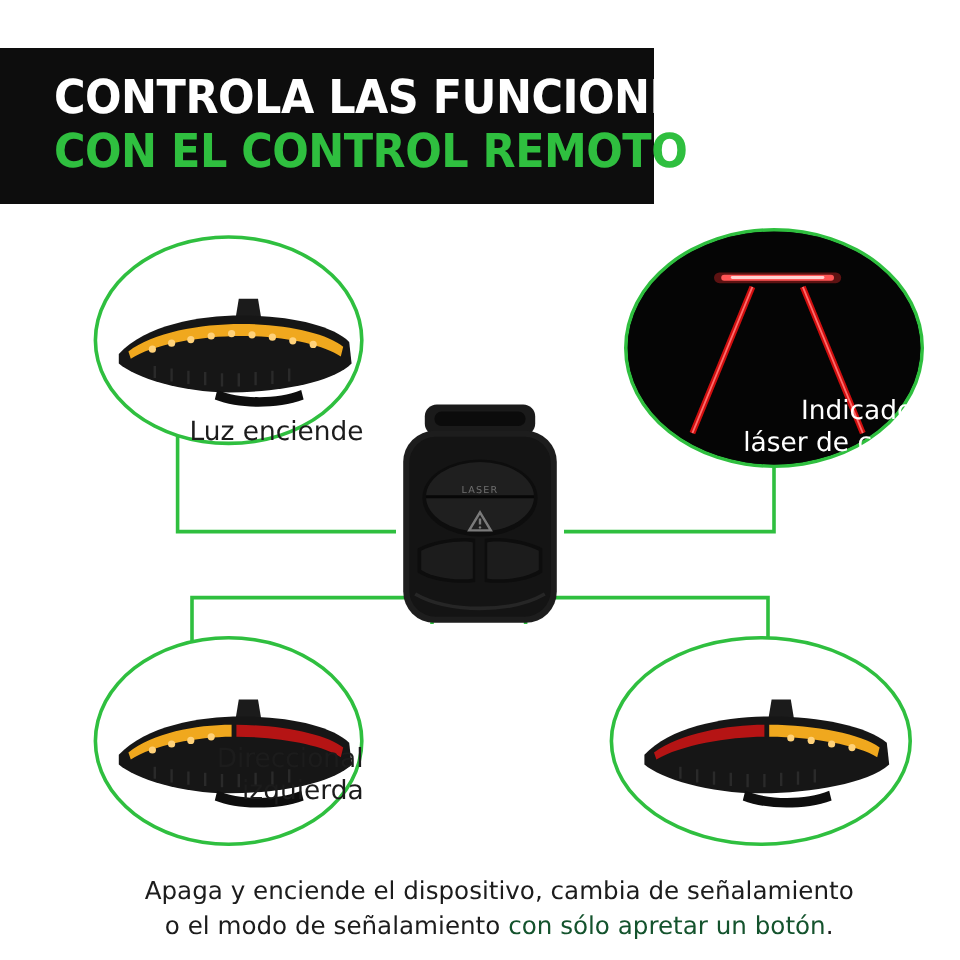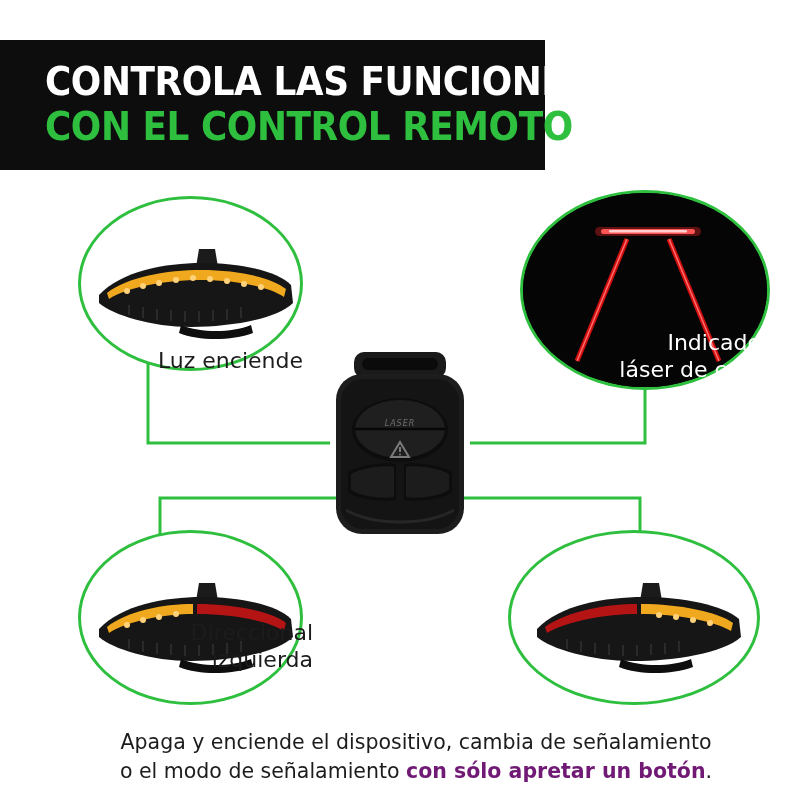--- a/index.html
+++ b/index.html
@@ -71,21 +71,21 @@
   
   .footer{
     position:absolute;left:16px;top:700px;width:800px;
     text-align:center;
     color:#1c1c1c;
     font-family:"DejaVu Sans", sans-serif;
     font-size:20.5px;
     line-height:1.42;
     margin-top:28px;
   }
-  .footer .strong{color:#701a75;font-weight:bold;}
+  .footer .strong{color:#14532d;font-weight:normal;}
 
   
   .lamp{position:absolute;}
 </style>
 </head>
 <body>
 
 <div class="page">
 
   <div class="header">
@@ -183,21 +183,21 @@
         <line x1="90" y1="111" x2="90" y2="122"></line>
         <line x1="104" y1="112" x2="104" y2="123"></line>
         <line x1="118" y1="112" x2="118" y2="123"></line>
         <line x1="132" y1="111" x2="132" y2="122"></line>
         <line x1="146" y1="110" x2="146" y2="121"></line>
         <line x1="160" y1="108" x2="160" y2="119"></line>
       </g>
       <path d="M100 126 C 120 134, 150 134, 170 126 L 172 134 C 150 142, 118 142, 98 134 Z" fill="#0e0e0e"></path>
     </svg>
   </div>
-  <div class="caption" style="left:88px;top:620px;width:225px;">Direccional
+  <div class="caption" style="left:78px;top:620px;width:225px;">Direccional
 izquierda</div>
 
   <div class="bubble" style="left:508px;top:530px;width:252px;height:175px;">
     <svg viewBox="0 0 252 175" width="252" height="175">
       <path d="M132 50 l16 0 l3 18 l-22 0 z" fill="#1b1b1b"></path>
       <path d="M26 96 C 48 72, 95 64, 132 64 C 172 64, 212 72, 228 86
                L 230 104 C 212 120, 164 128, 122 128 C 80 128, 40 116, 26 104 Z" fill="#161616"></path>
 
       <path d="M34 94 C 56 78, 96 71, 126 71 L 126 81 C 96 81, 56 88, 36 100 Z" fill="#b51414"></path>
 
@@ -216,21 +216,21 @@
         <line x1="112" y1="112" x2="112" y2="123"></line>
         <line x1="126" y1="112" x2="126" y2="123"></line>
         <line x1="140" y1="111" x2="140" y2="122"></line>
         <line x1="154" y1="110" x2="154" y2="121"></line>
         <line x1="168" y1="108" x2="168" y2="119"></line>
       </g>
       <path d="M110 126 C 130 134, 160 134, 180 126 L 182 134 C 160 142, 128 142, 108 134 Z" fill="#0e0e0e"></path>
     </svg>
   </div>
 
-  <div class="lamp" style="left:318px;top:350px;width:165px;height:195px;font-style:italic;">
+  <div class="lamp" style="left:318px;top:335px;width:165px;height:195px;">
     <svg viewBox="0 0 165 195" width="165" height="195">
 
       <rect x="36" y="2" width="92" height="26" rx="10" fill="#1a1a1a"></rect>
       <rect x="44" y="8" width="76" height="12" rx="6" fill="#0b0b0b"></rect>
 
       <rect x="18" y="24" width="128" height="160" rx="26" fill="#1d1d1d"></rect>
       <rect x="23" y="29" width="118" height="150" rx="22" fill="#141414"></rect>
 
       <ellipse cx="82" cy="80" rx="48" ry="32" fill="#0d0d0d"></ellipse>
       <ellipse cx="82" cy="79" rx="45" ry="29" fill="#1f1f1f"></ellipse>

